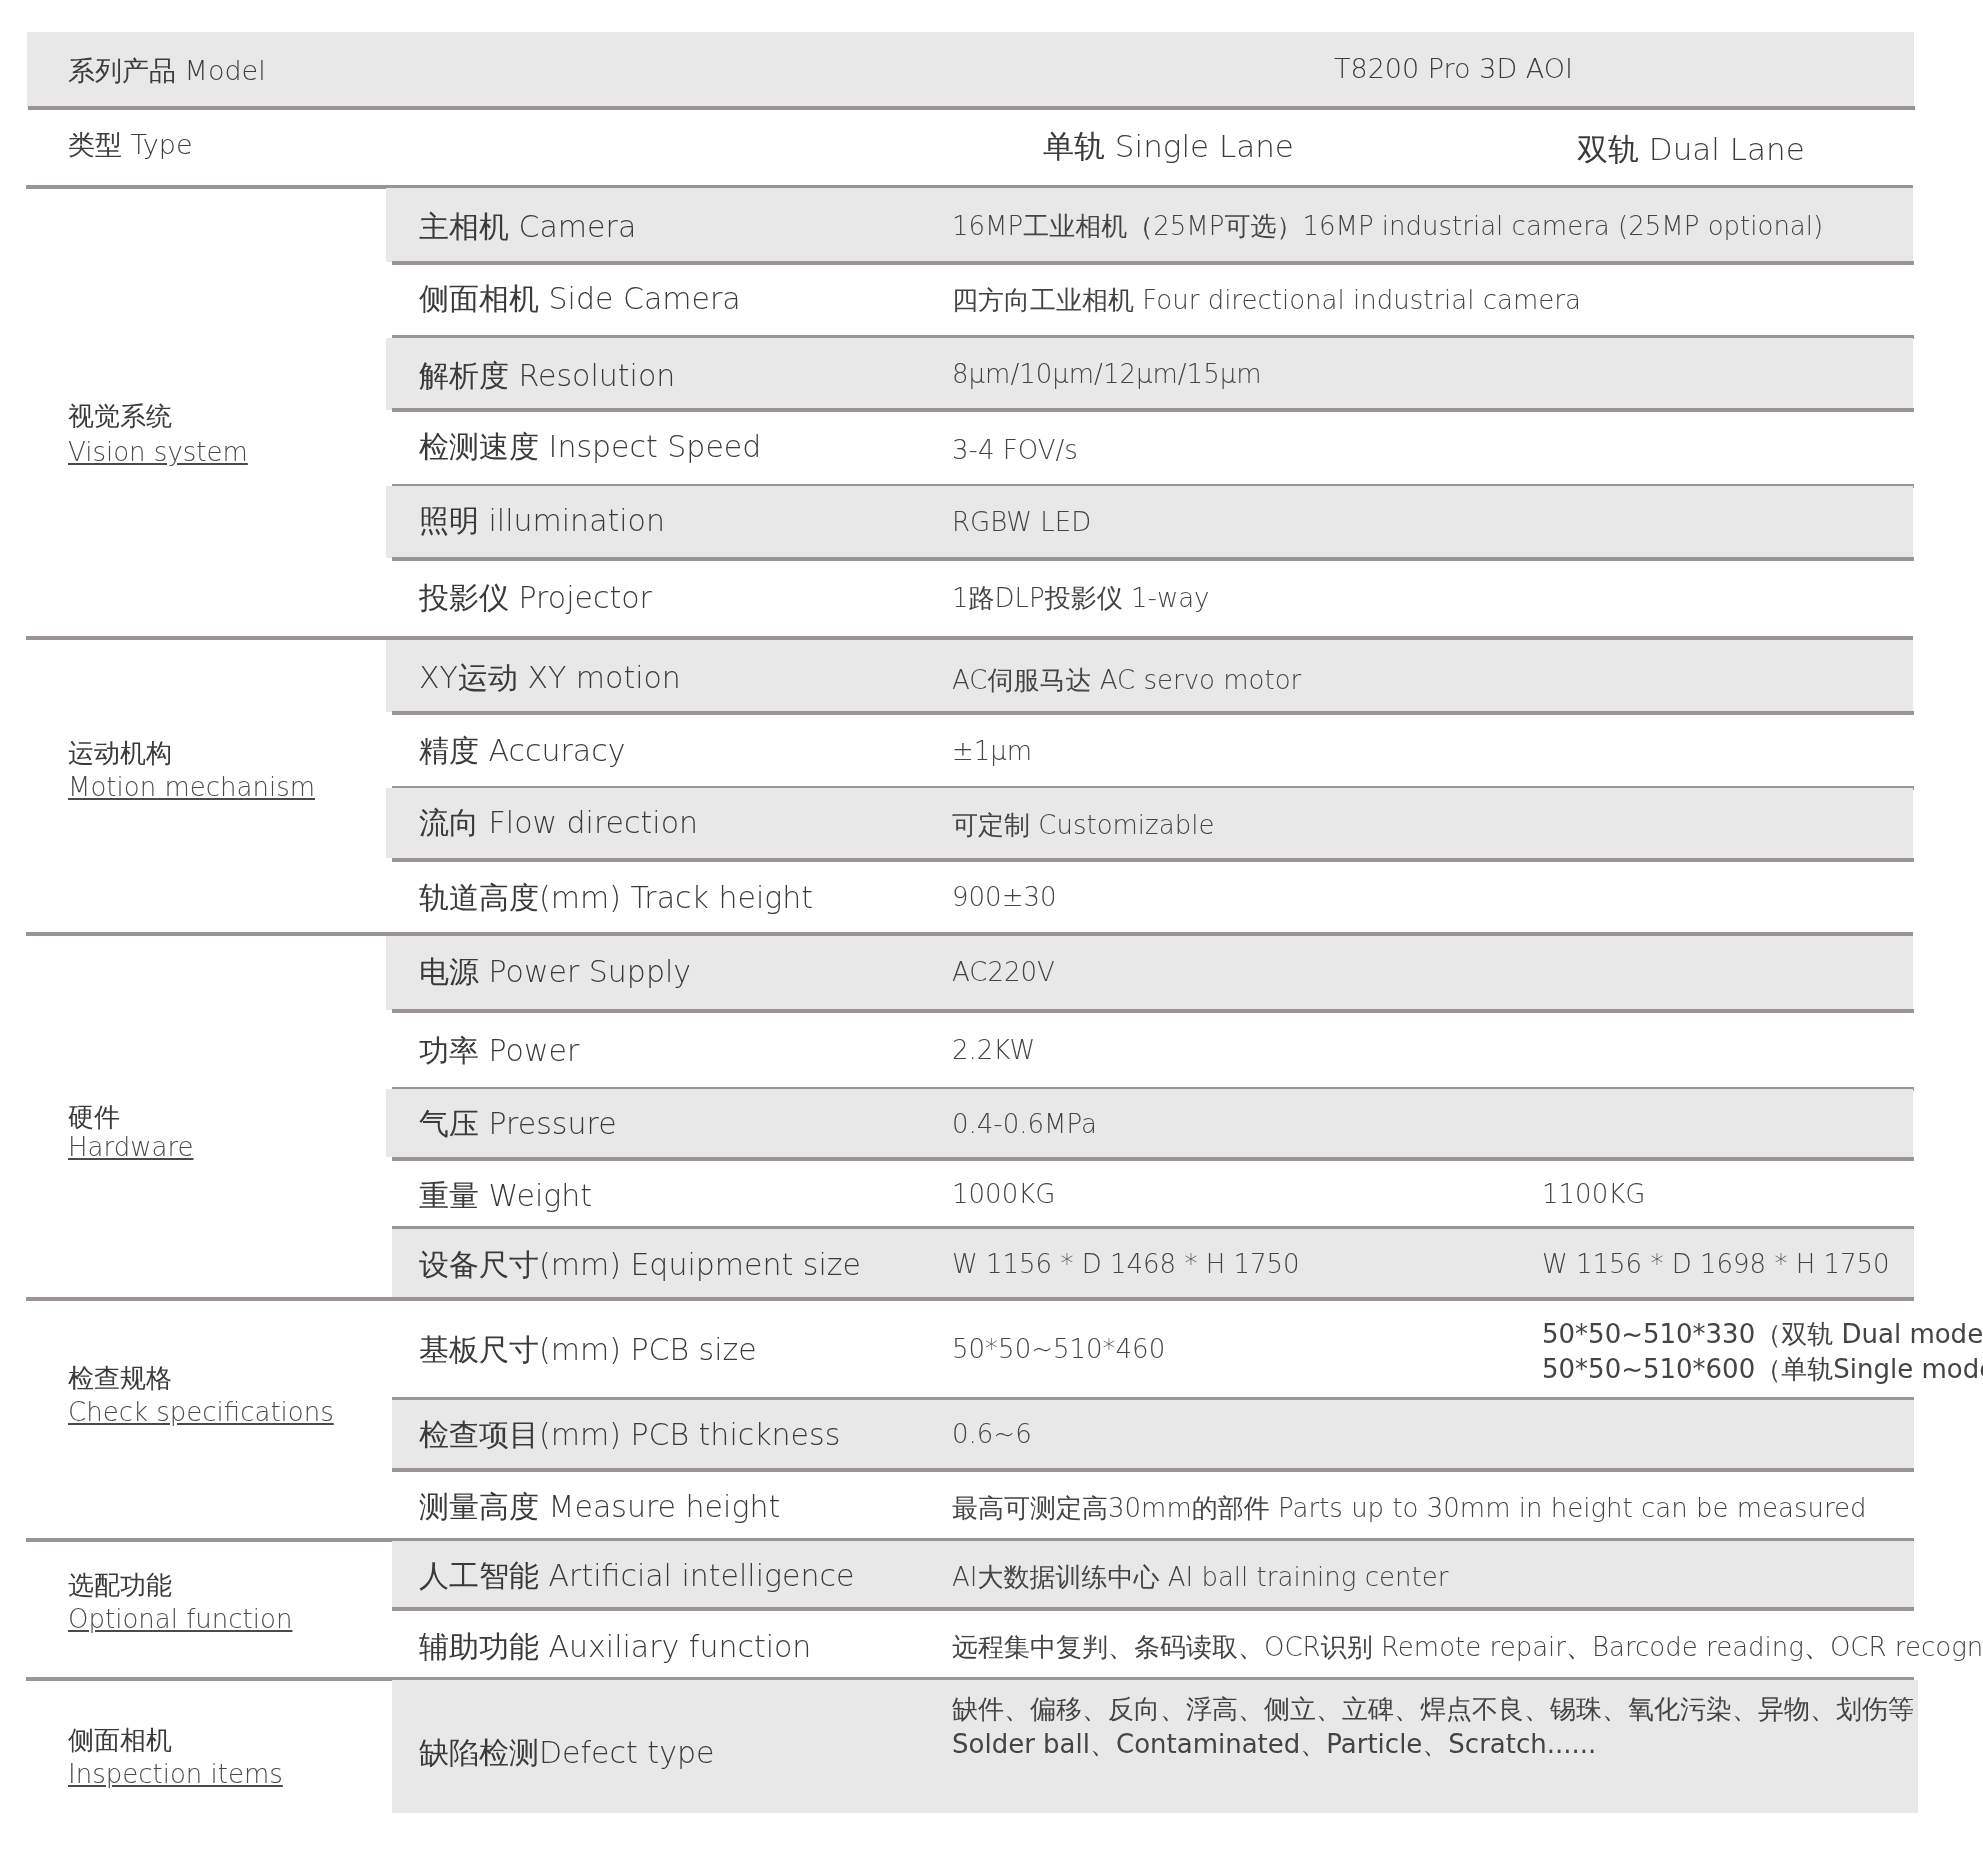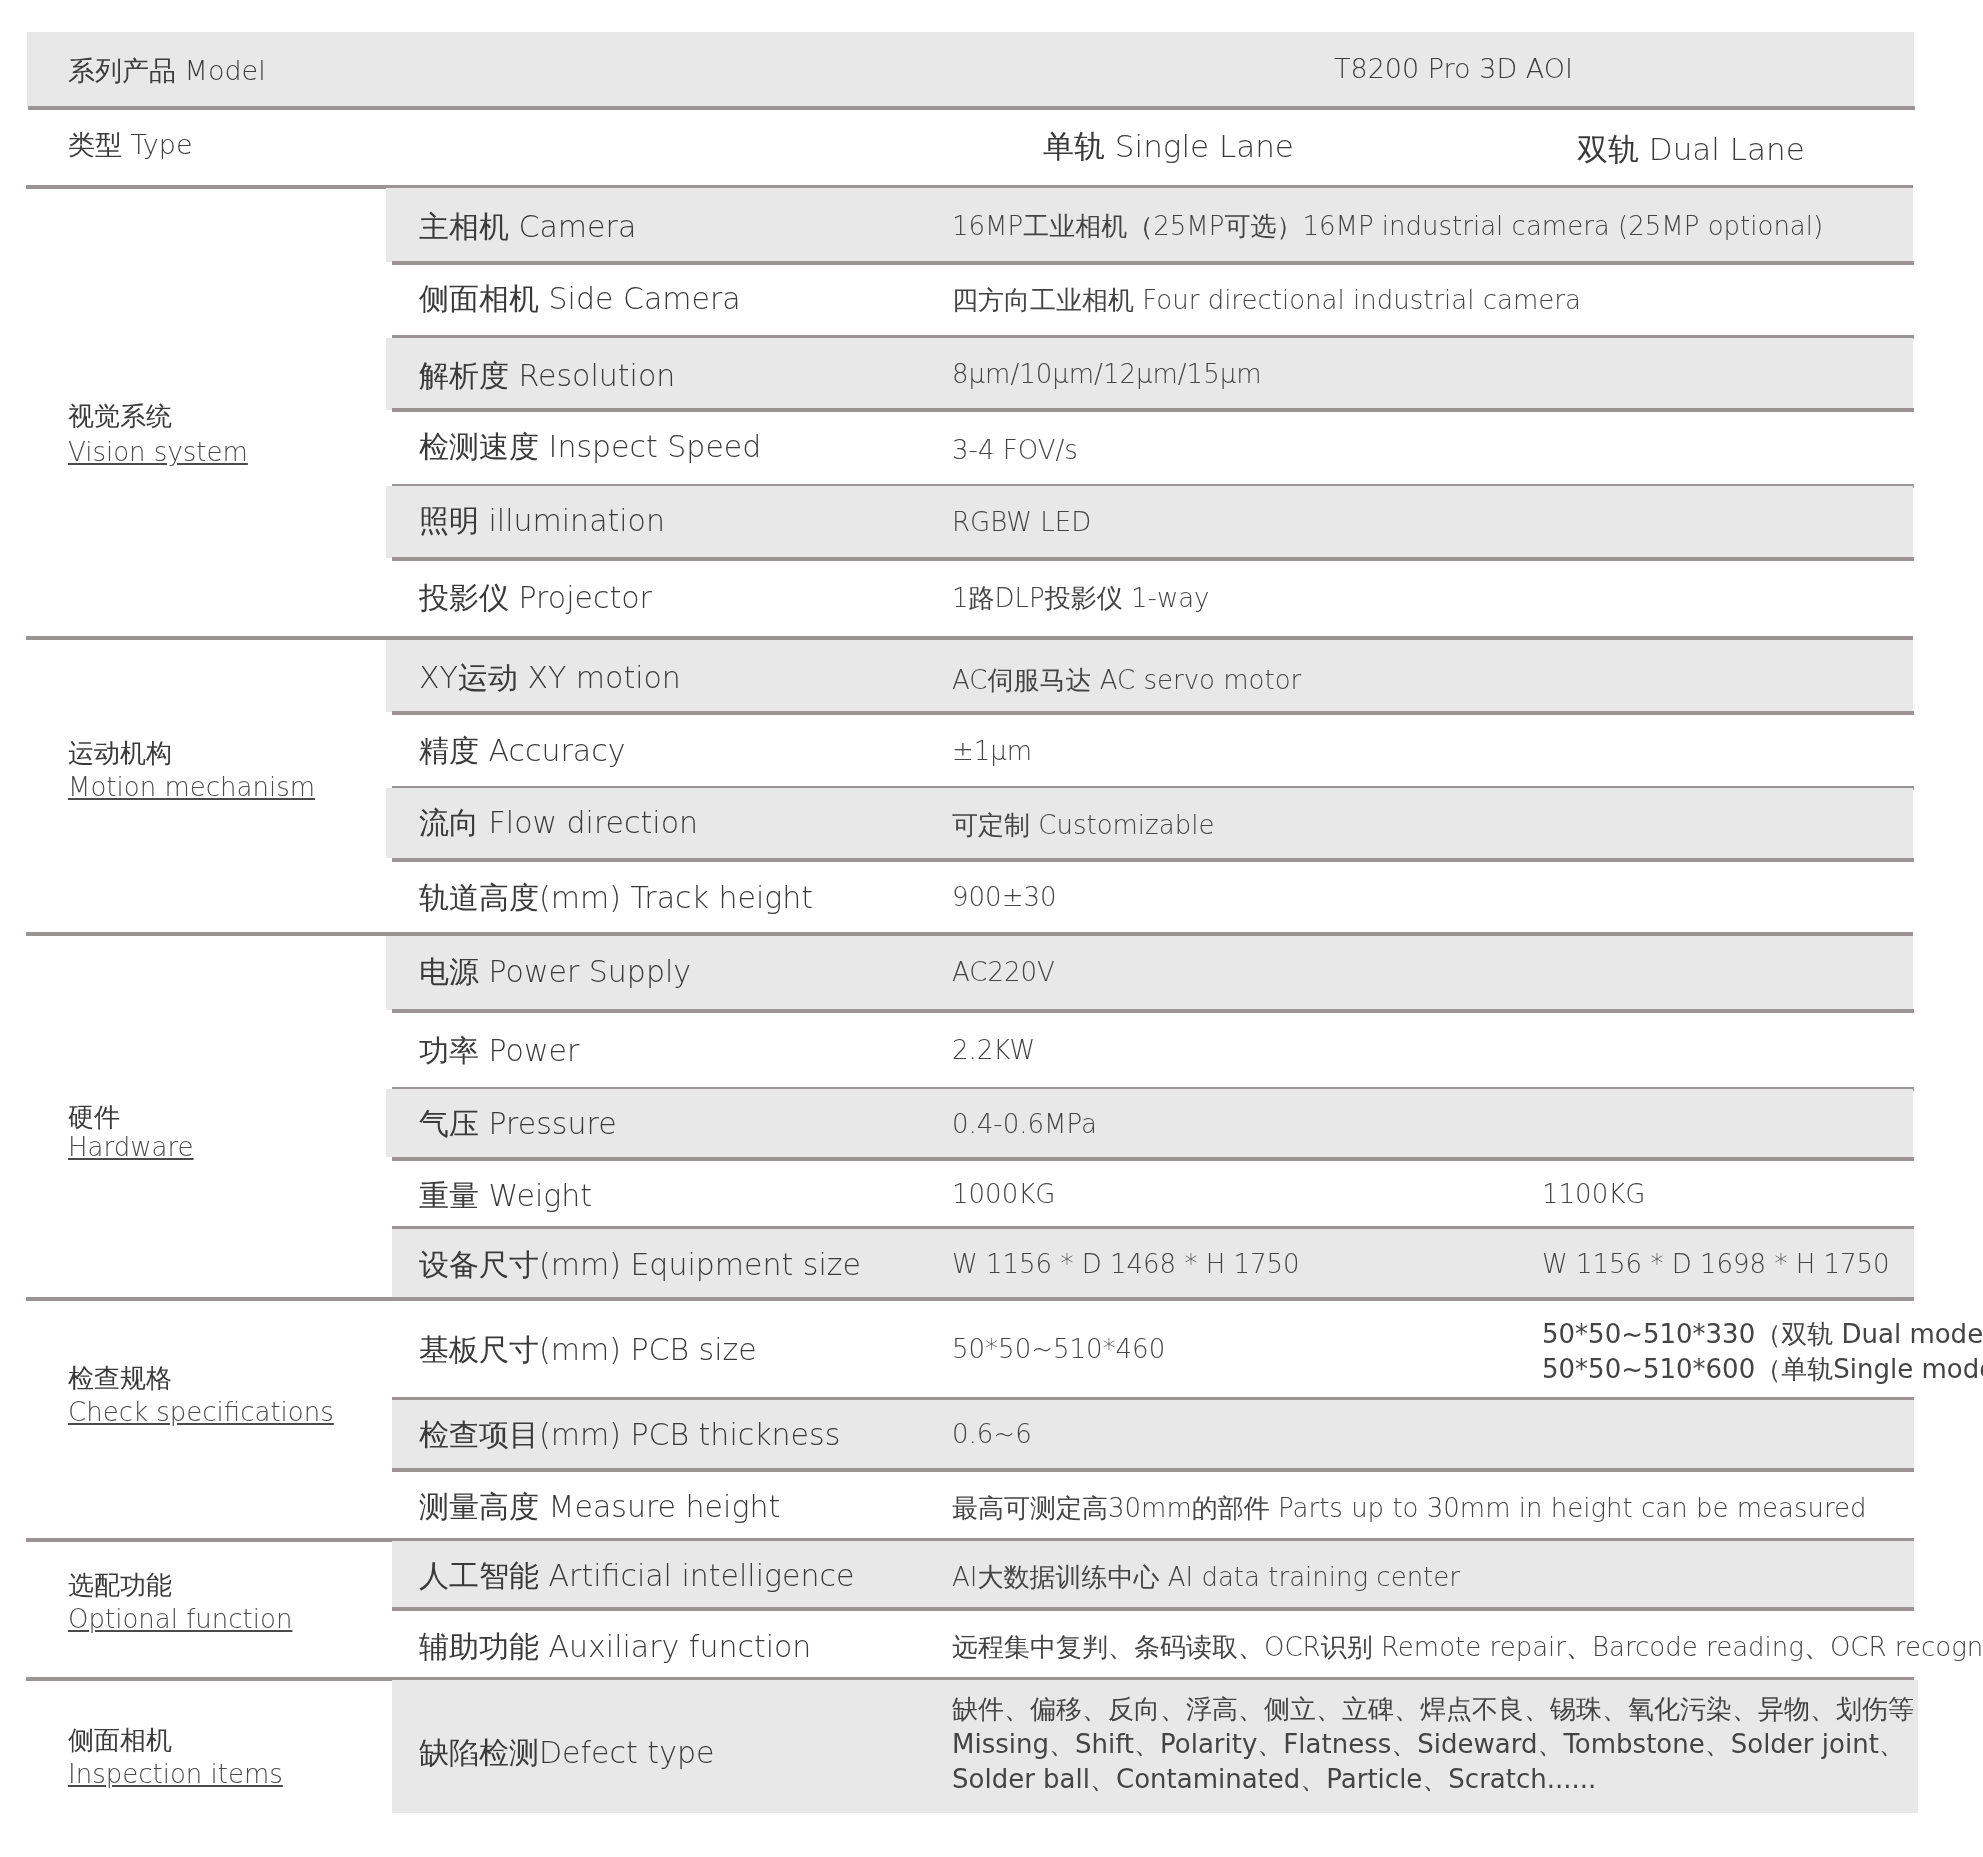--- a/index.html
+++ b/index.html
@@ -134,29 +134,28 @@
 <div class="txt val" style="left:952px; top:1491px;">最高可测定高30mm的部件 Parts up to 30mm in height can be measured</div>
 
 <div class="band" style="left:392px; top:1541px; width:1522px; height:67px;"></div>
 <div class="hline" style="left:392px; top:1607px; width:1522px;"></div>
 <div class="hline" style="left:25.5px; top:1677px; width:1888px;"></div>
 
 <div class="txt sec-cn" style="left:68px; top:1568px;">选配功能</div>
 <div class="txt sec-en" style="left:68px; top:1602px;">Optional function</div>
 
 <div class="txt row-label" style="left:419px; top:1556px;">人工智能 Artificial intelligence</div>
-<div class="txt val" style="left:952px; top:1560px;">AI大数据训练中心 AI data training center</div>
+<div class="txt val" style="left:952px; top:1560px;">AI大数据训练中心 AI ball training center</div>
 
 <div class="txt row-label" style="left:419px; top:1627px;">辅助功能 Auxiliary function</div>
 <div class="txt val" style="left:952px; top:1630px;">远程集中复判、条码读取、OCR识别 Remote repair、Barcode reading、OCR recognition</div>
 
 <div class="band" style="left:392px; top:1680px; width:1526px; height:133px;"></div>
 
 <div class="txt sec-cn" style="left:68px; top:1723px;">侧面相机</div>
 <div class="txt sec-en" style="left:68px; top:1757px;">Inspection items</div>
 
 <div class="txt row-label" style="left:419px; top:1733px;">缺陷检测Defect type</div>
 <div class="abs val-multi" style="left:952px; top:1692px;">
   <div>缺件、偏移、反向、浮高、侧立、立碑、焊点不良、锡珠、氧化污染、异物、划伤等</div>
-  <div>Missing、Shift、Polarity、Flatness、Sideward、Tombstone、Solder joint、</div>
   <div>Solder ball、Contaminated、Particle、Scratch......</div>
 </div>
 
 
 </body></html>

